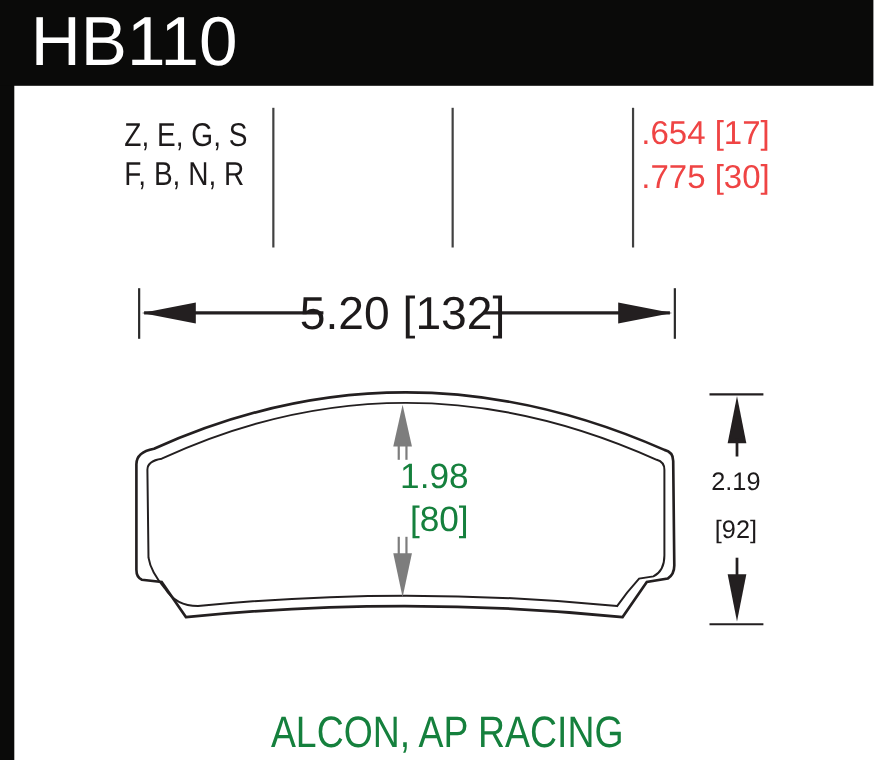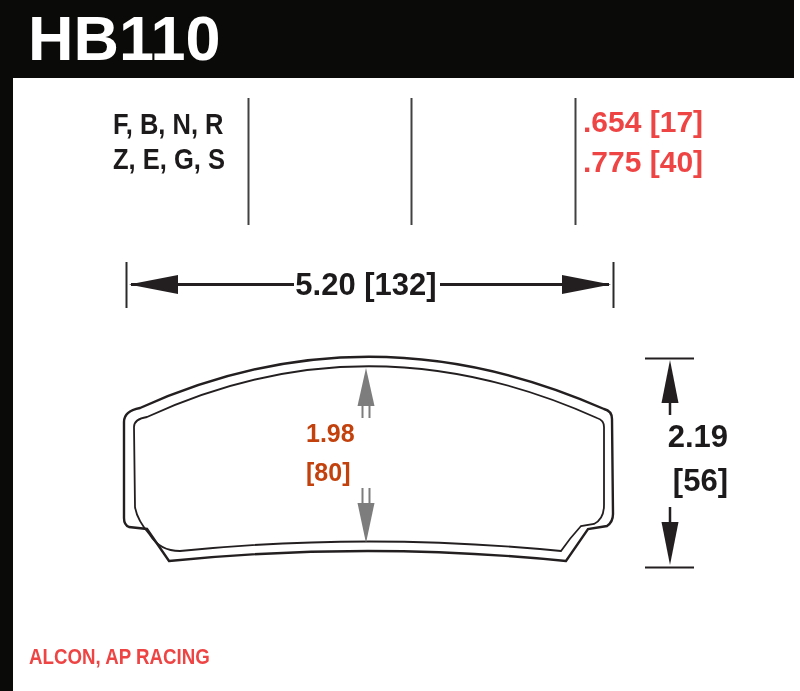--- a/index.html
+++ b/index.html
@@ -15,42 +15,42 @@
     position:absolute;left:0;top:0;width:13px;height:691px;background:#0a0a09;
   }
   .header-bar{
     position:absolute;left:0;top:0;width:794px;height:78px;background:#0a0a09;
   }
   .part-number{
     position:absolute;left:28px;top:0;height:78px;line-height:76px;
     color:#ffffff;font-size:63px;font-weight:bold;letter-spacing:0px;white-space:nowrap;
   }
   .svg-layer{position:absolute;left:0;top:0;width:800px;height:691px;}
-  .txt{position:absolute;white-space:nowrap;font-weight:bold;}
+  .txt{position:absolute;white-space:nowrap;font-weight:normal;}
   .cond{display:inline-block;transform:scaleX(0.85);transform-origin:0 50%;}
   .cond-c{display:inline-block;transform:scaleX(0.85);transform-origin:50% 50%;}
   .compounds{
     left:113px;top:106px;font-size:30px;line-height:35px;color:#1d1a1b;
   }
   .thickness{
     left:583px;top:102px;font-size:30px;line-height:40px;color:#ef4444;
   }
   .width-label{
-    left:246px;top:268px;width:240px;text-align:center;font-size:31px;line-height:33px;color:#1d1a1b;
+    left:246px;top:268px;width:240px;text-align:center;font-size:42px;line-height:33px;color:#1d1a1b;
   }
   .center-dim-label{
-    left:306px;top:414px;width:120px;text-align:left;
-    font-size:25px;line-height:39px;color:#c2410c;
+    left:306px;top:414px;width:120px;text-align:right;
+    font-size:32px;line-height:39px;color:#15803d;
   }
   .height-dim-label{
-    left:610px;top:415px;width:118px;text-align:right;
-    font-size:31px;line-height:44px;color:#1d1a1b;
+    left:610px;top:415px;width:118px;text-align:center;
+    font-size:23px;line-height:44px;color:#1d1a1b;
   }
   .footer-apps{
-    left:13px;top:644px;width:787px;text-align:left;font-size:22px;color:#ef4444;
+    left:13px;top:644px;width:787px;text-align:center;font-size:40px;color:#15803d;
   }
 </style>
 </head>
 <body>
 
 <div class="page">
 
   <div class="left-strip"></div>
 
   <div class="header-bar"></div>
@@ -114,38 +114,38 @@
       <line x1="645" y1="358.5" x2="694" y2="358.5" stroke-width="2"></line>
       <line x1="645" y1="567.5" x2="694" y2="567.5" stroke-width="2"></line>
       <polygon points="670,360 661.5,403 678.5,403" stroke="none"></polygon>
       <line x1="670" y1="399" x2="670" y2="415" stroke-width="2.5"></line>
       <line x1="670" y1="507" x2="670" y2="528" stroke-width="2.5"></line>
       <polygon points="670,565 661.5,522 678.5,522" stroke="none"></polygon>
     </g>
   </svg>
 
   <div class="txt compounds">
+    <div><span class="cond">Z, E, G, S</span></div>
     <div><span class="cond">F, B, N, R</span></div>
-    <div><span class="cond">Z, E, G, S</span></div>
   </div>
 
   <div class="txt thickness">
     <div>.654 [17]</div>
-    <div>.775 [40]</div>
+    <div>.775 [30]</div>
   </div>
 
   <div class="txt width-label">5.20 [132]</div>
 
   <div class="txt center-dim-label">
     <div>1.98</div>
     <div>[80]</div>
   </div>
 
   <div class="txt height-dim-label">
     <div>2.19</div>
-    <div>[56]</div>
+    <div>[92]</div>
   </div>
 
   <div class="txt footer-apps">
     <span class="cond-c">ALCON, AP RACING</span>
   </div>
 
 </div>
 
 </body></html>

